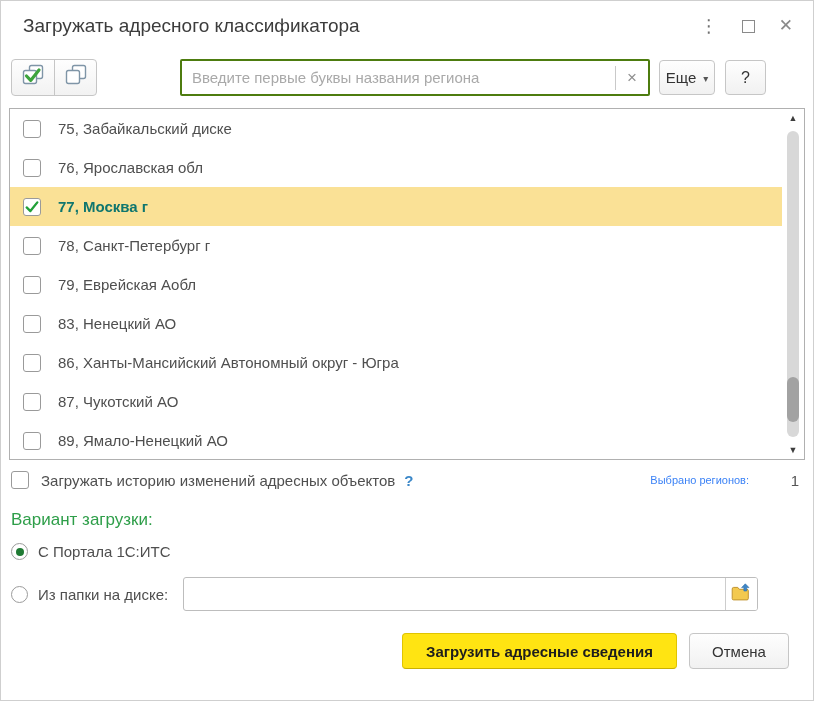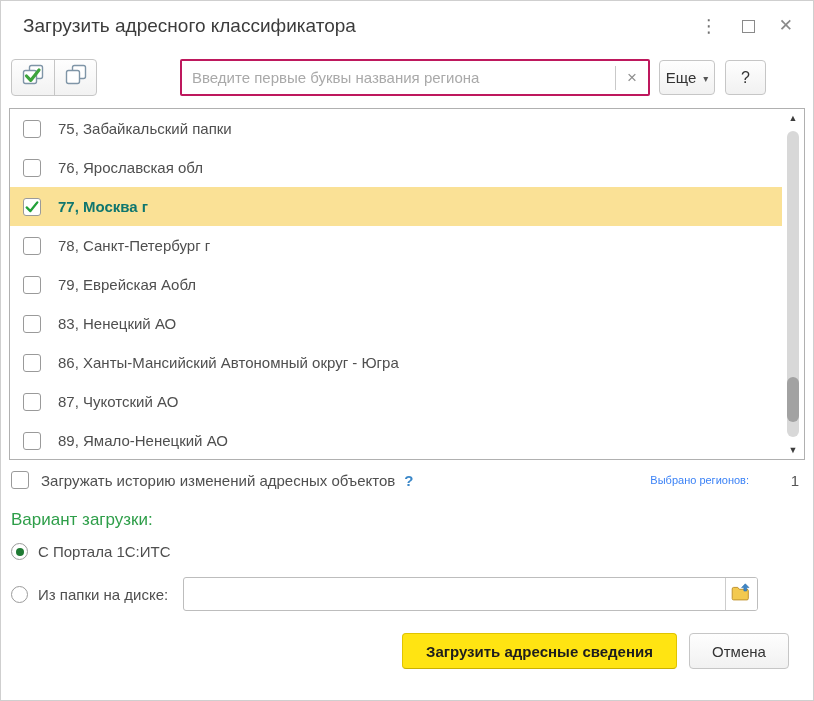--- a/index.html
+++ b/index.html
@@ -19,21 +19,21 @@
   .btn-max { width: 13px; height: 13px; border: 1px solid #8a8a8a; display:inline-block; }
   .btn-close { color:#8a8a8a; font-size: 17px; line-height: 16px; }
 
   
   .toolbar { display:flex; align-items:center; margin: 22px 26px 0 10px; height: 37px; }
   .seg-group { display:flex; height: 37px; border: 1px solid #c6c6c6; border-radius: 4px;
     background: linear-gradient(#fefefe, #f2f2f2); overflow:hidden; }
   .seg-btn { width: 42px; display:flex; align-items:center; justify-content:center; }
   .seg-btn + .seg-btn { border-left: 1px solid #c6c6c6; }
 
-  .searchbox { margin-left: 83px; width: 470px; height: 37px; border: 2px solid #be185d;
+  .searchbox { margin-left: 83px; width: 470px; height: 37px; border: 2px solid #4d7c0f;
     border-radius: 2px; background:#fff; display:flex; align-items:center; }
   .searchbox input { flex:1; border:none; outline:none; font-family:"Liberation Sans",sans-serif;
     font-size: 15px; color:#444; padding: 0 10px; background:transparent; }
   .searchbox input::placeholder { color:#a9a9a9; opacity:1; }
   .search-divider { width:1px; height: 24px; background:#c9c9c9; }
   .search-clear { width: 32px; text-align:center; color:#8f8f8f; font-size: 17px; cursor:default; }
 
   .btn { height: 35px; border: 1px solid #c6c6c6; border-radius: 4px;
     background: linear-gradient(#fefefe, #f1f1f1); color:#333; font-size: 15px;
     display:flex; align-items:center; justify-content:center; }
@@ -96,21 +96,21 @@
     border-bottom-color:#c9b000; border-radius: 4px; font-size: 15px; font-weight: bold;
     color:#1d1d1d; display:flex; align-items:center; }
   .btn-cancel { height: 36px; width: 100px; }
 </style>
 </head>
 <body>
 
 <div class="window">
 
   <div class="titlebar">
-    <div class="title">Загрузить адресного классификатора</div>
+    <div class="title">Загружать адресного классификатора</div>
     <div class="win-controls">
       <span class="kebab">⋮</span>
       <span class="btn-max"></span>
       <span class="btn-close">✕</span>
     </div>
   </div>
 
   <div class="toolbar">
     <div class="seg-group">
       <div class="seg-btn">
@@ -144,21 +144,21 @@
     </div>
     <div class="btn btn-help">
       <span>?</span>
     </div>
   </div>
 
   <div class="list">
     <div class="list-rows">
         <div class="list-row">
           <span class="checkbox"></span>
-          <span class="row-label">75, Забайкальский папки</span>
+          <span class="row-label">75, Забайкальский диске</span>
         </div>
         <div class="list-row">
           <span class="checkbox"></span>
           <span class="row-label">76, Ярославская обл</span>
         </div>
         <div class="list-row highlighted">
           <span class="checkbox">
             <svg viewBox="0 0 18 18" width="16" height="16">
               <path d="M3 9.5 L7.2 13.6 L15 3.8" fill="none" stroke="#21A038" stroke-width="2.6" stroke-linecap="round" stroke-linejoin="round"></path>
             </svg>

